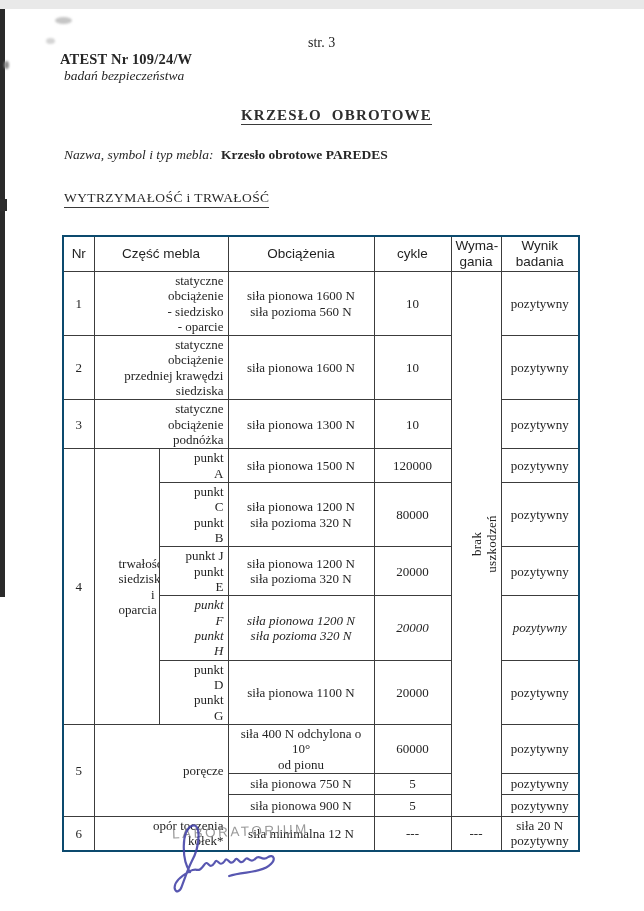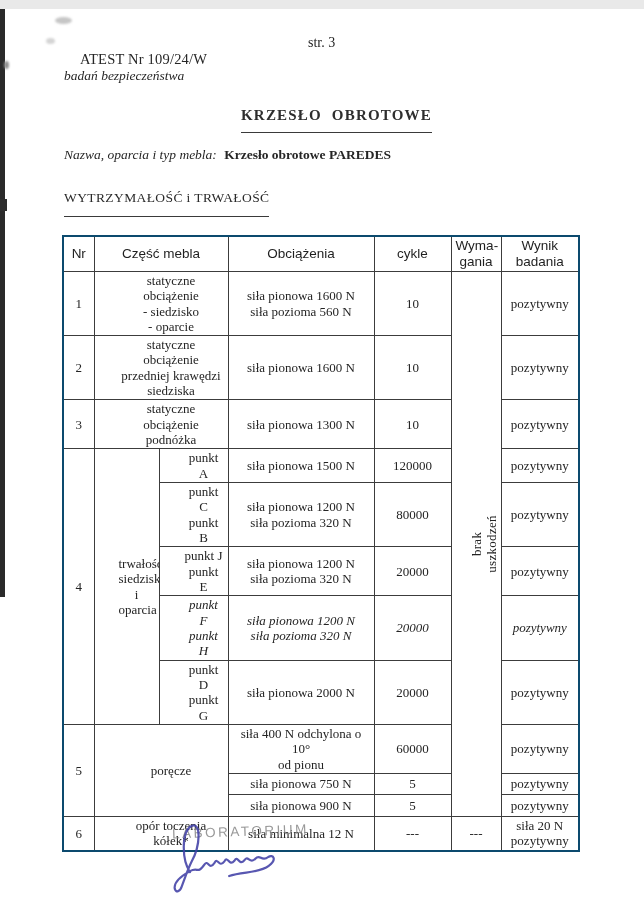--- a/index.html
+++ b/index.html
@@ -6,49 +6,49 @@
   body{background:#e9e9e9;font-family:"Liberation Serif","DejaVu Serif",serif;}
   #page{
     position:relative;width:644px;height:911px;margin:9px auto;
     background:#ffffff;color:#262626;overflow:hidden;
   }
   .abs{position:absolute;}
   .serif{font-family:"Liberation Serif","DejaVu Serif",serif;}
   .ml{white-space:pre-line;}
 
   #page-number{left:308px;top:26px;font-size:14px;}
-  #atest-title{left:80px;top:42px;font-size:14.5px;font-weight:normal;letter-spacing:.2px;}
+  #atest-title{left:60px;top:42px;font-size:14.5px;font-weight:bold;letter-spacing:.2px;}
   #atest-subtitle{left:64px;top:59px;font-size:13.5px;font-style:italic;text-align:center;}
   #doc-title{
     left:241px;top:98px;font-size:15px;font-weight:bold;letter-spacing:1.2px;
-    border-bottom:1.5px solid #3a3a3a;padding-bottom:8px;white-space:pre;color:#2e2e2e;
+    border-bottom:1.5px solid #3a3a3a;padding-bottom:0;white-space:pre;color:#2e2e2e;
   }
   #name-line{left:64px;top:138px;font-size:13.5px;}
   #name-line .lbl{font-style:italic;}
   #name-line .val{font-weight:bold;margin-left:4px;}
   #section-title{
     left:64px;top:181px;font-size:13.5px;letter-spacing:.4px;color:#2a2a2a;
-    border-bottom:1.2px solid #3a3a3a;padding-bottom:10px;
+    border-bottom:1.2px solid #3a3a3a;padding-bottom:1px;
   }
 
   #results-table{
     position:absolute;left:62px;top:226px;width:516px;
     border-collapse:collapse;table-layout:fixed;
     border:2px solid #0c4a6e;
     font-size:13px;color:#242424;
   }
   #results-table td,#results-table th{
     border:1px solid #3c3c3c;padding:1px 4px;vertical-align:middle;
     text-align:center;line-height:1.18;overflow:hidden;
   }
   #results-table th{
     font-family:"Liberation Sans","DejaVu Sans",sans-serif;
     font-weight:normal;font-size:13.5px;color:#1f1f1f;
   }
-  #results-table td.left{text-align:center;padding-left:24px;}
+  #results-table td.left{text-align:right;padding-left:24px;}
   tr.h-head{height:33px;}
   tr.h-r1{height:45px;} tr.h-r2{height:45px;} tr.h-r3{height:36px;}
   tr.h-r4a{height:26px;} tr.h-r4b{height:33px;} tr.h-r4c{height:33px;}
   tr.h-r4d{height:33px;font-style:italic;} tr.h-r4e{height:33px;}
   tr.h-r5a{height:34px;} tr.h-r5b{height:21px;} tr.h-r5c{height:22px;}
   tr.h-r6{height:30px;}
   .vert{
     display:inline-block;transform:rotate(-90deg);
     white-space:pre-line;font-size:13px;line-height:1.15;letter-spacing:.3px;
   }
@@ -82,21 +82,21 @@
 
 <div id="page">
 
   <div class="abs serif" id="page-number">str. 3</div>
   <div class="abs serif" id="atest-title">ATEST Nr 109/24/W</div>
   <div class="abs serif" id="atest-subtitle">badań bezpieczeństwa</div>
 
   <div class="abs serif" id="doc-title">KRZESŁO  OBROTOWE</div>
 
   <div class="abs serif" id="name-line">
-    <span class="lbl">Nazwa, oparcia i typ mebla:</span>
+    <span class="lbl">Nazwa, symbol i typ mebla:</span>
     <span class="val">Krzesło obrotowe PAREDES</span>
   </div>
 
   <div class="abs serif" id="section-title">WYTRZYMAŁOŚĆ i TRWAŁOŚĆ</div>
 
   <table id="results-table">
     <colgroup>
       <col style="width:31px">
         <col style="width:65px">
         <col style="width:69px">
@@ -175,21 +175,21 @@
       <td class="left ml">punkt F
 punkt H</td>
       <td class="ml">siła pionowa 1200 N
 siła pozioma 320 N</td>
       <td>20000</td>
       <td>pozytywny</td>
     </tr>
     <tr class="h-r4e">
       <td class="left ml">punkt D
 punkt G</td>
-      <td class="ml">siła pionowa 2000 N</td>
+      <td class="ml">siła pionowa 1100 N</td>
       <td>20000</td>
       <td>pozytywny</td>
     </tr>
     <tr class="h-r5a">
       <td rowspan="3">5</td>
       <td rowspan="3" colspan="2" class="left">poręcze</td>
       <td class="ml">siła 400 N odchylona o 10°
 od pionu</td>
       <td>60000</td>
       <td>pozytywny</td>

